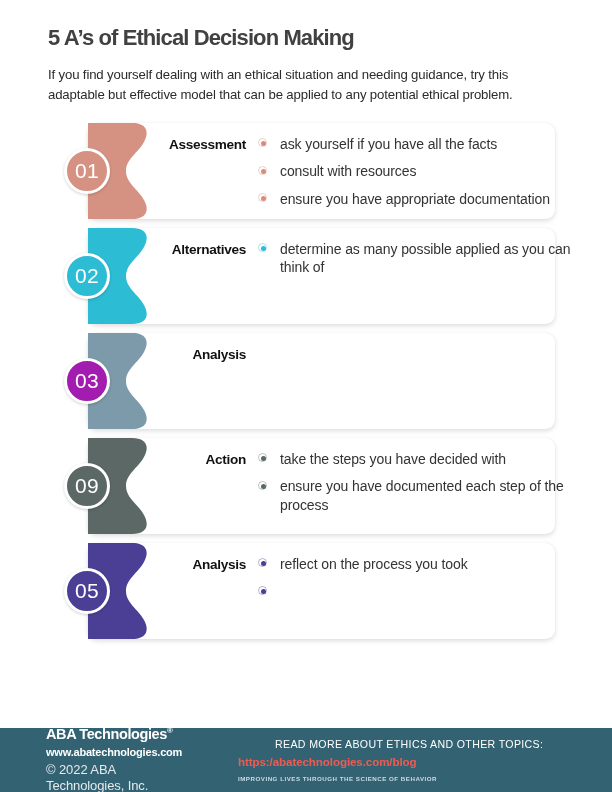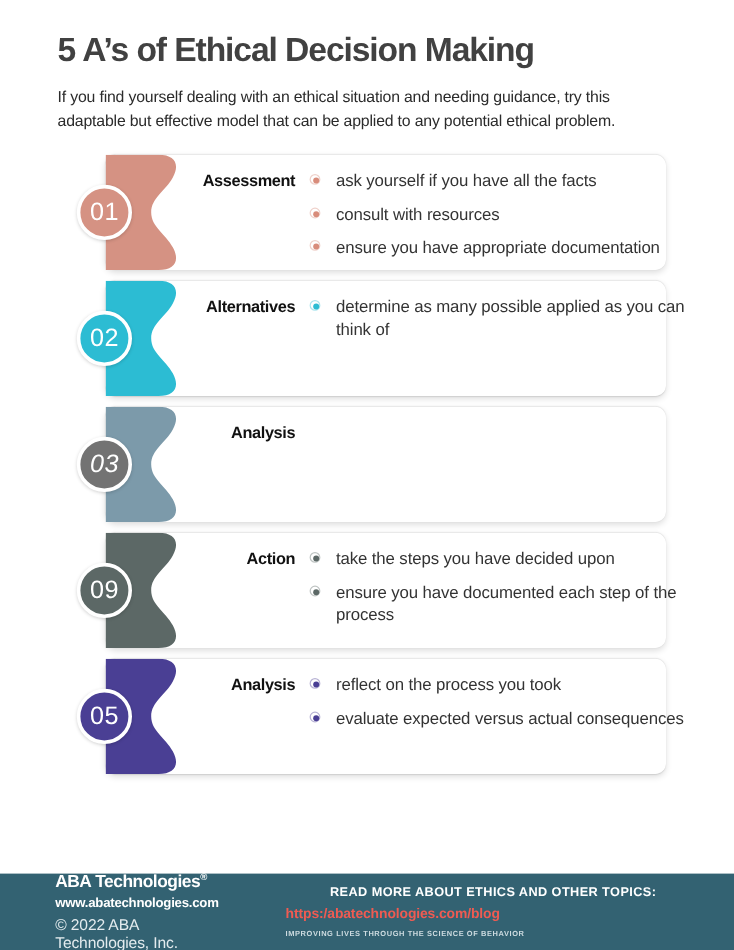--- a/index.html
+++ b/index.html
@@ -13,21 +13,21 @@
     font-family: "Liberation Sans", sans-serif;
     overflow: hidden;
     position: relative;
   }
 
   
   .header {
     padding: 26px 48px 0 48px;
   }
   .page-title {
-    font-size: 28px;
+    font-size: 22px;
     font-weight: bold;
     color: #414141;
     letter-spacing: -0.9px;
     margin: 0;
     line-height: 1.12;
     white-space: nowrap;
   }
   .page-subtitle {
     font-size: 13.2px;
     color: #2b2b2b;
@@ -189,21 +189,21 @@
     margin-top: 3px;
     letter-spacing: -0.1px;
     line-height: 1.2;
   }
   .footer-right {
     padding-left: 42px;
   }
   .cta-label {
     color: #ffffff;
     font-size: 10.6px;
-    font-weight: bold;
+    font-weight: normal;
     letter-spacing: 0.35px;
     line-height: 1.2;
     padding-left: 37px;
   }
   .cta-link {
     color: #ef5b52;
     font-size: 11.6px;
     font-weight: bold;
     letter-spacing: -0.1px;
     margin-top: 4px;
@@ -255,49 +255,49 @@
         <li class="bullet"><span class="bullet-dot" style="color: rgb(44, 188, 211); border: 1.5px solid rgba(44, 188, 211, 0.4);"></span><span>determine as many possible applied as you can think of</span></li>
       </ul>
     </div>
     <div class="step">
       <div class="card"></div>
       <div class="blob">
         <svg width="80" height="96" viewBox="0 0 80 96">
           <path d="M0,0 L44,0 C58,0 62,8 56,19 C50,30 38,36 38,48 C38,60 50,66 56,77 C62,88 58,96 44,96 L0,96 Z" fill="#7C9AAA"></path>
         </svg>
       </div>
-      <div class="badge" style="background: #737373; font-style: italic;">03</div>
+      <div class="badge" style="background: #a21caf;">03</div>
       <div class="step-name">Analysis</div>
     </div>
     <div class="step">
       <div class="card"></div>
       <div class="blob">
         <svg width="80" height="96" viewBox="0 0 80 96">
           <path d="M0,0 L44,0 C58,0 62,8 56,19 C50,30 38,36 38,48 C38,60 50,66 56,77 C62,88 58,96 44,96 L0,96 Z" fill="#5C6866"></path>
         </svg>
       </div>
       <div class="badge" style="background: rgb(92, 104, 102);">09</div>
       <div class="step-name">Action</div>
       <ul class="bullets">
-        <li class="bullet"><span class="bullet-dot" style="color: rgb(92, 104, 102); border: 1.5px solid rgba(92, 104, 102, 0.4);"></span><span>take the steps you have decided upon</span></li>
+        <li class="bullet"><span class="bullet-dot" style="color: rgb(92, 104, 102); border: 1.5px solid rgba(92, 104, 102, 0.4);"></span><span>take the steps you have decided with</span></li>
         <li class="bullet"><span class="bullet-dot" style="color: rgb(92, 104, 102); border: 1.5px solid rgba(92, 104, 102, 0.4);"></span><span>ensure you have documented each step of the process</span></li>
       </ul>
     </div>
     <div class="step">
       <div class="card"></div>
       <div class="blob">
         <svg width="80" height="96" viewBox="0 0 80 96">
           <path d="M0,0 L44,0 C58,0 62,8 56,19 C50,30 38,36 38,48 C38,60 50,66 56,77 C62,88 58,96 44,96 L0,96 Z" fill="#4A3F94"></path>
         </svg>
       </div>
       <div class="badge" style="background: rgb(74, 63, 148);">05</div>
       <div class="step-name">Analysis</div>
       <ul class="bullets">
         <li class="bullet"><span class="bullet-dot" style="color: rgb(74, 63, 148); border: 1.5px solid rgba(74, 63, 148, 0.4);"></span><span>reflect on the process you took</span></li>
-        <li class="bullet"><span class="bullet-dot" style="color: rgb(74, 63, 148); border: 1.5px solid rgba(74, 63, 148, 0.4);"></span><span>evaluate expected versus actual consequences</span></li>
+        <li class="bullet"><span class="bullet-dot" style="color: rgb(74, 63, 148); border: 1.5px solid rgba(74, 63, 148, 0.4);"></span></li>
       </ul>
     </div>
   </div>
 
 <div class="footer">
   <div class="footer-left">
     <div class="brand-name"><span>ABA Technologies</span><span class="tm">®</span></div>
     <div class="brand-url">www.abatechnologies.com</div>
     <div class="brand-copy">© 2022 ABA Technologies, Inc.</div>
   </div>

